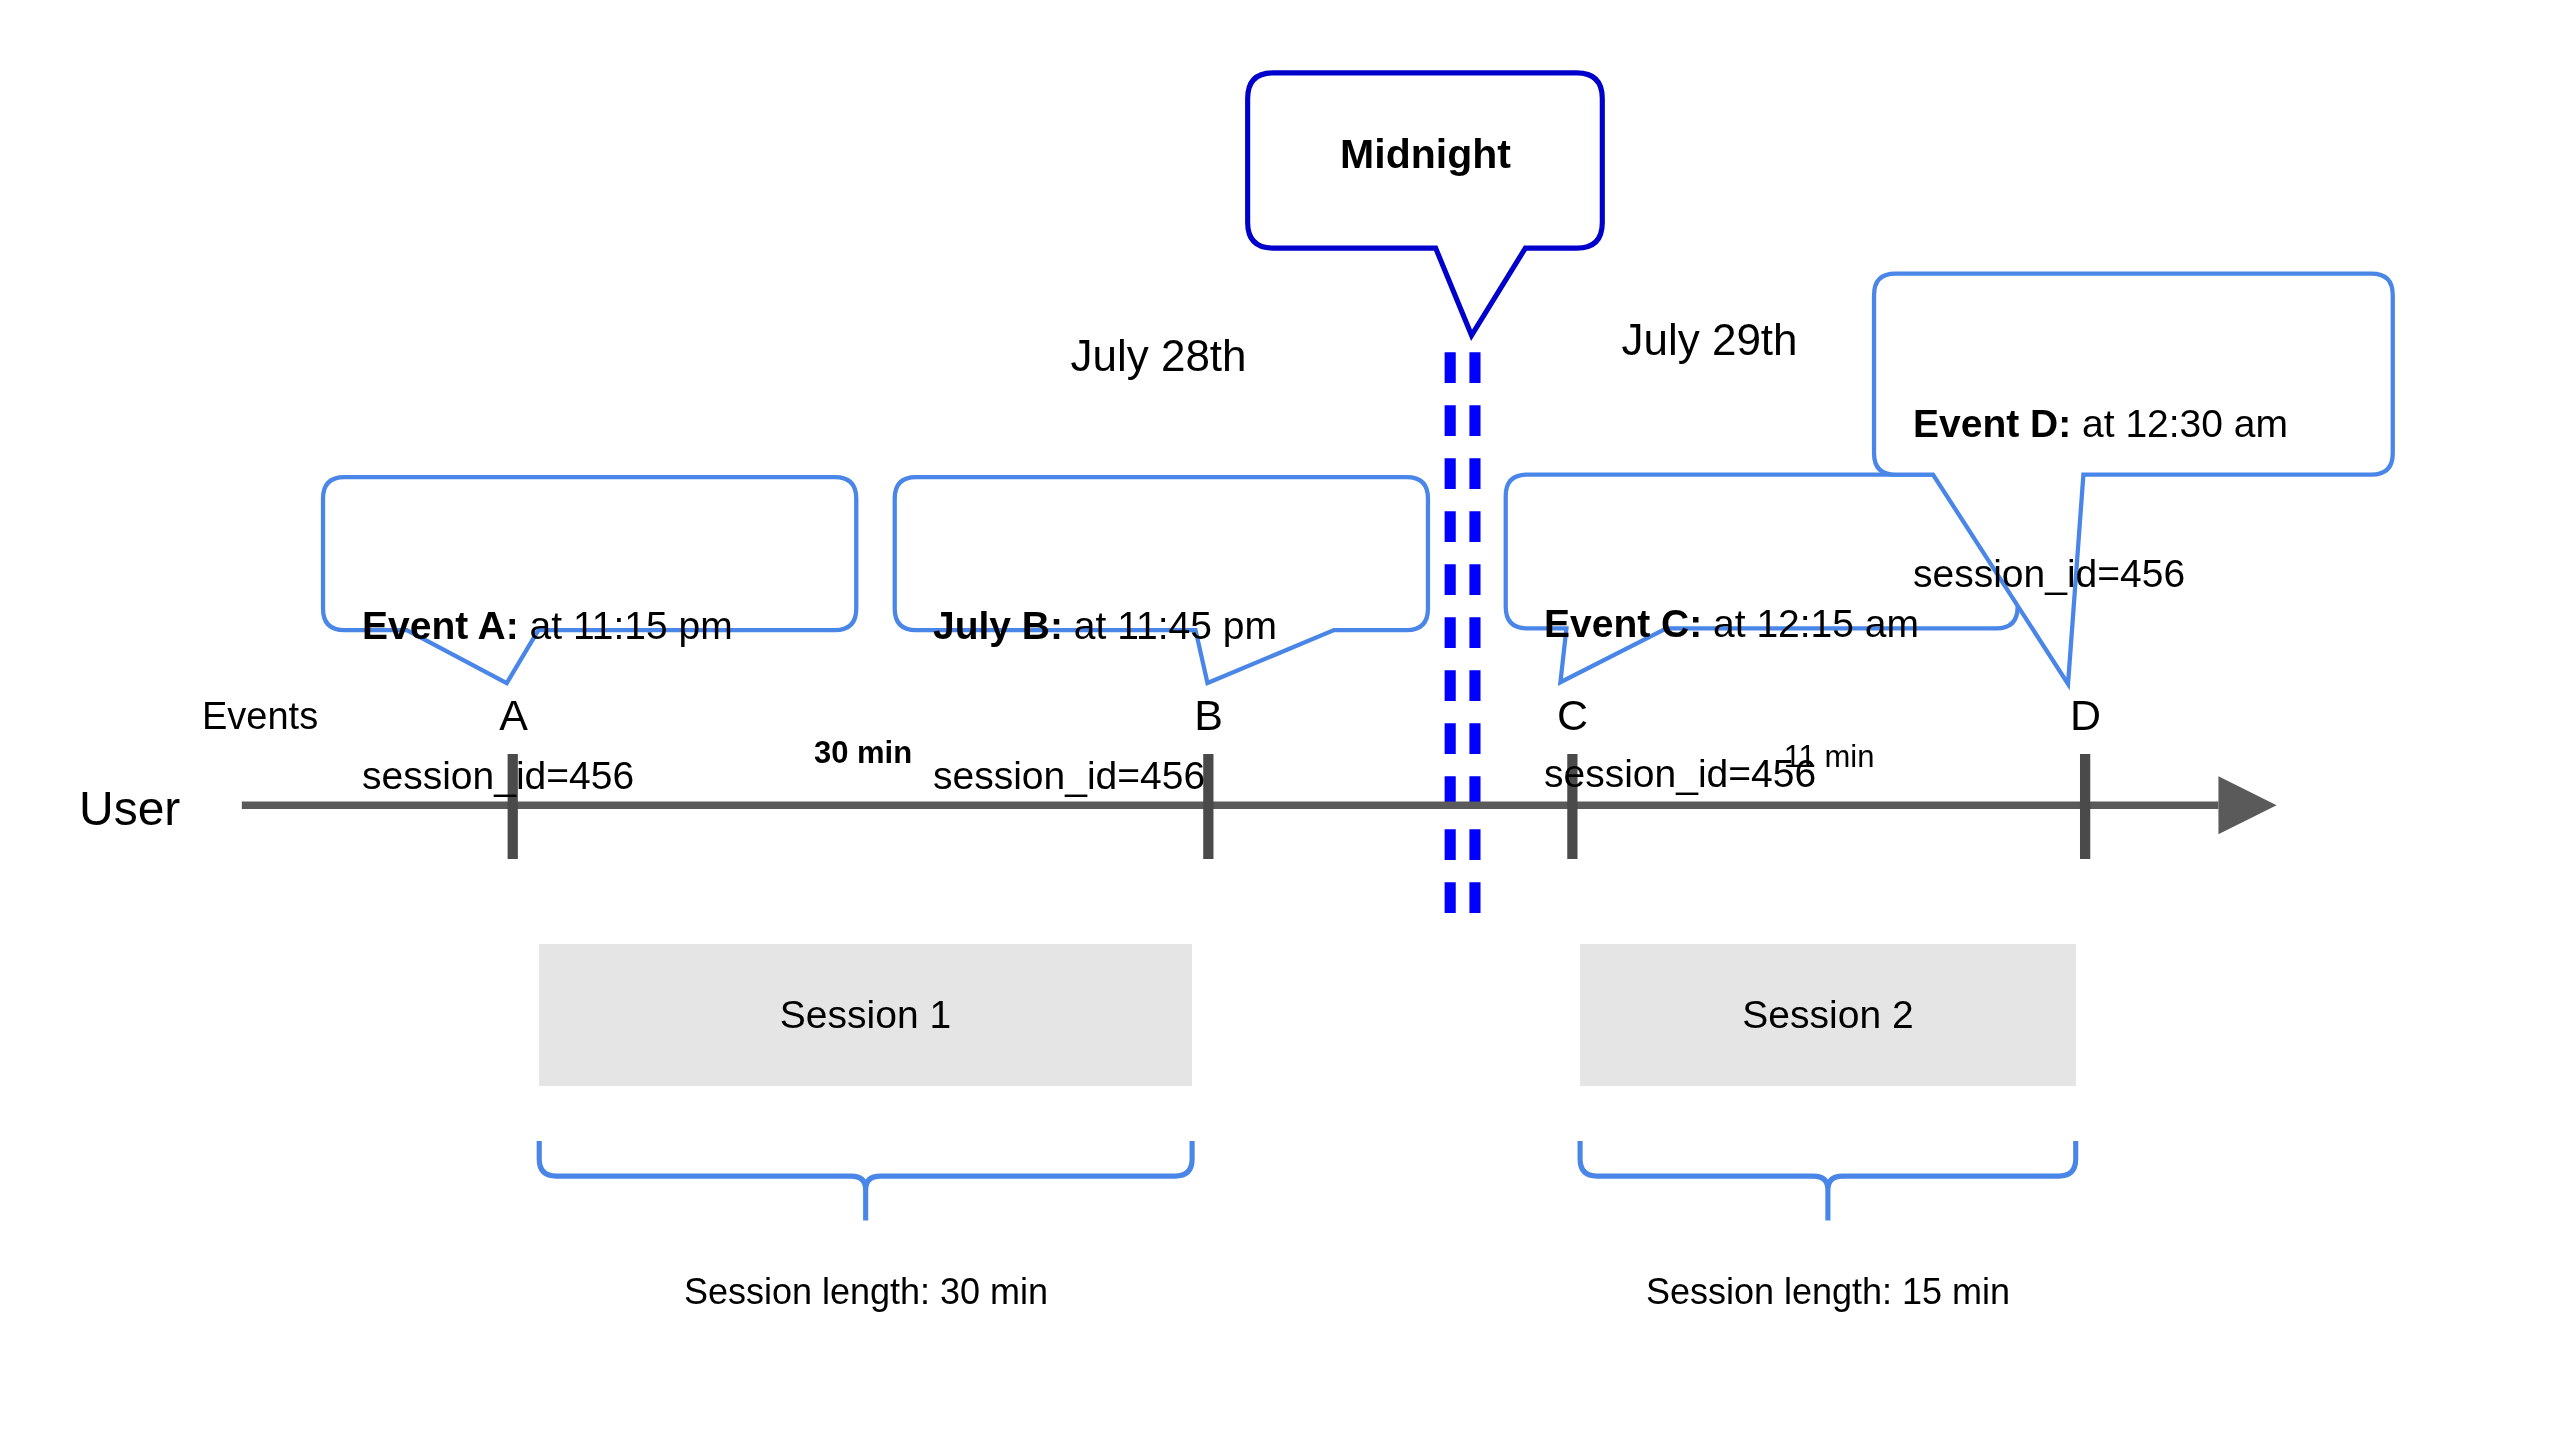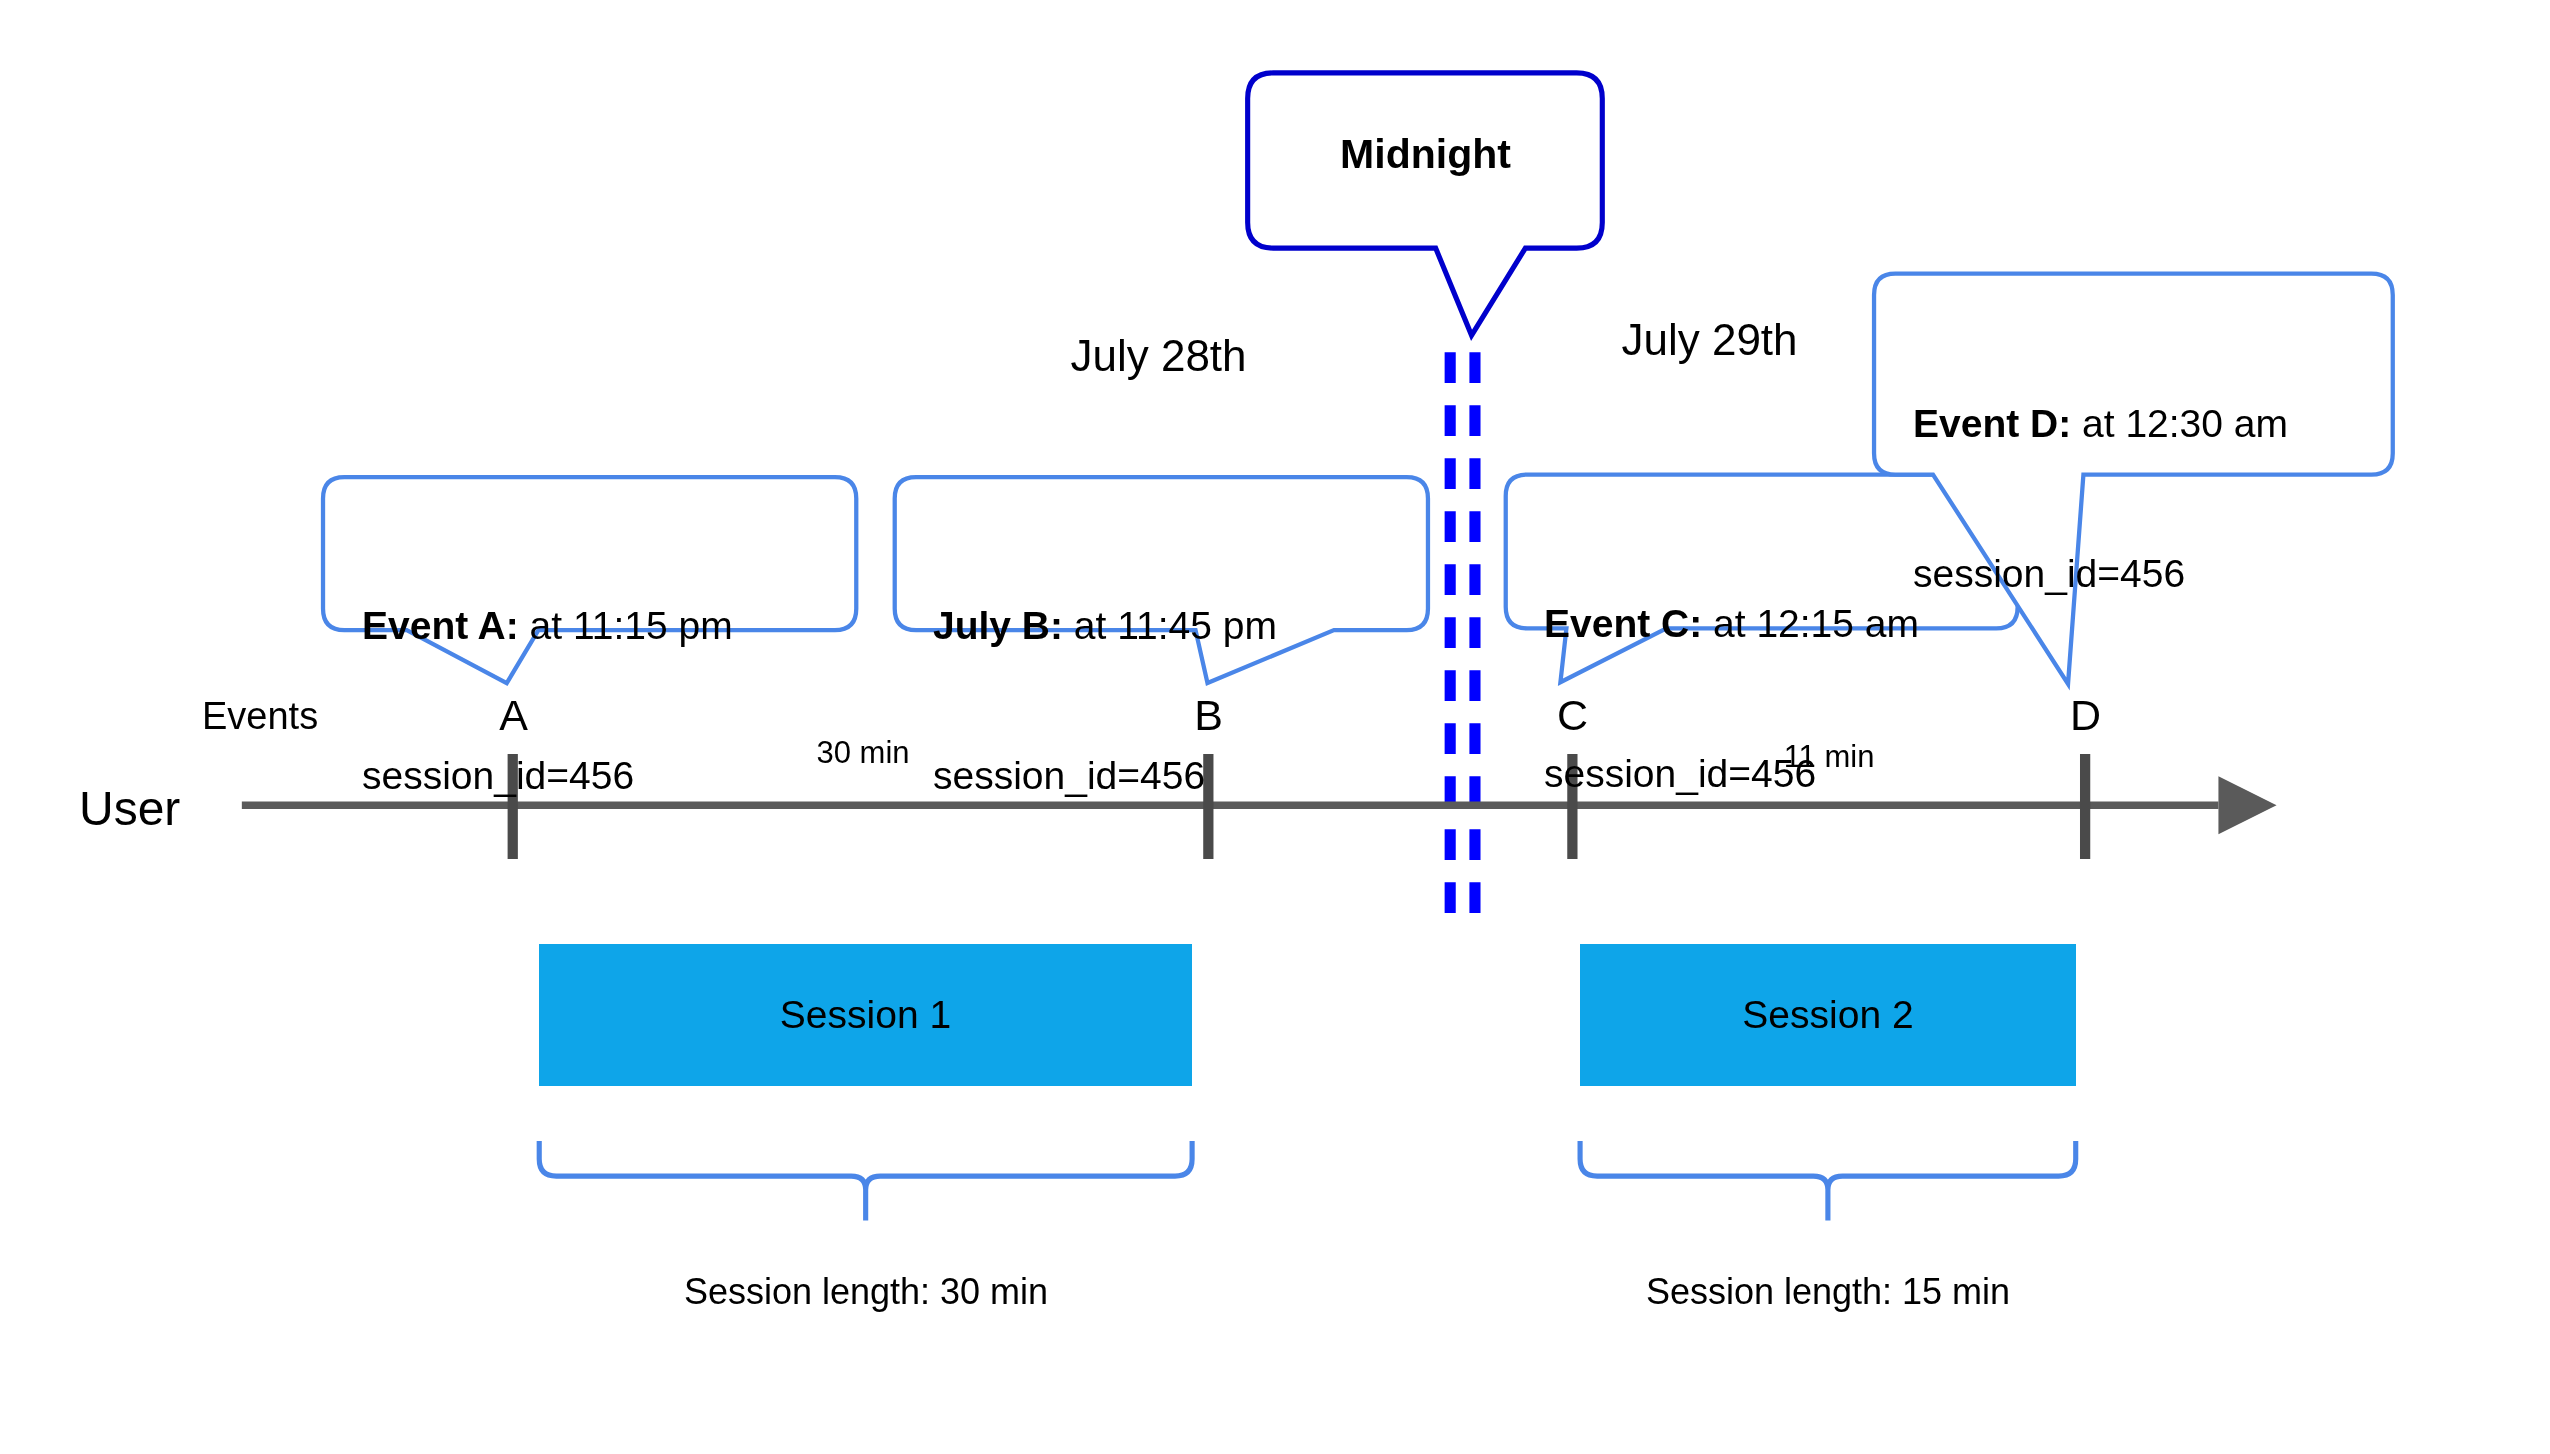--- a/index.html
+++ b/index.html
@@ -71,21 +71,21 @@
   }
   .gap-label {
     font-size: 31px;
     color: #000000;
     text-align: center;
     width: 256px;
   }
   
   .session-box {
     position: absolute;
-    background: #0ea5e9;
+    background: #e5e5e5;
     display: flex;
     align-items: center;
     justify-content: center;
   }
   .session-box-label {
     font-size: 39px;
     color: #000000;
   }
   .session-length-label {
     font-size: 36px;
@@ -236,20 +236,20 @@
   </div>
 
   <div class="txt events-label" style="left:202px; top:692px;">Events</div>
   <div class="txt user-label" style="left:79px; top:778px;">User</div>
 
   <div class="txt marker-label" style="left:462px; top:688px;">A</div>
   <div class="txt marker-label" style="left:1157px; top:688px;">B</div>
   <div class="txt marker-label" style="left:1521px; top:688px;">C</div>
   <div class="txt marker-label" style="left:2034px; top:688px;">D</div>
 
-  <div class="txt gap-label" style="left:735px; top:733px;">30 min</div>
+  <div class="txt gap-label" style="left:735px; top:733px;font-weight:bold;">30 min</div>
   <div class="txt gap-label" style="left:1701px; top:737px;">11 min</div>
 
   <div class="txt session-length-label" style="left:541px; top:1269px;">Session length: 30 min</div>
   <div class="txt session-length-label" style="left:1503px; top:1269px;">Session length: 15 min</div>
 
 </div>
 
 
 </body></html>

